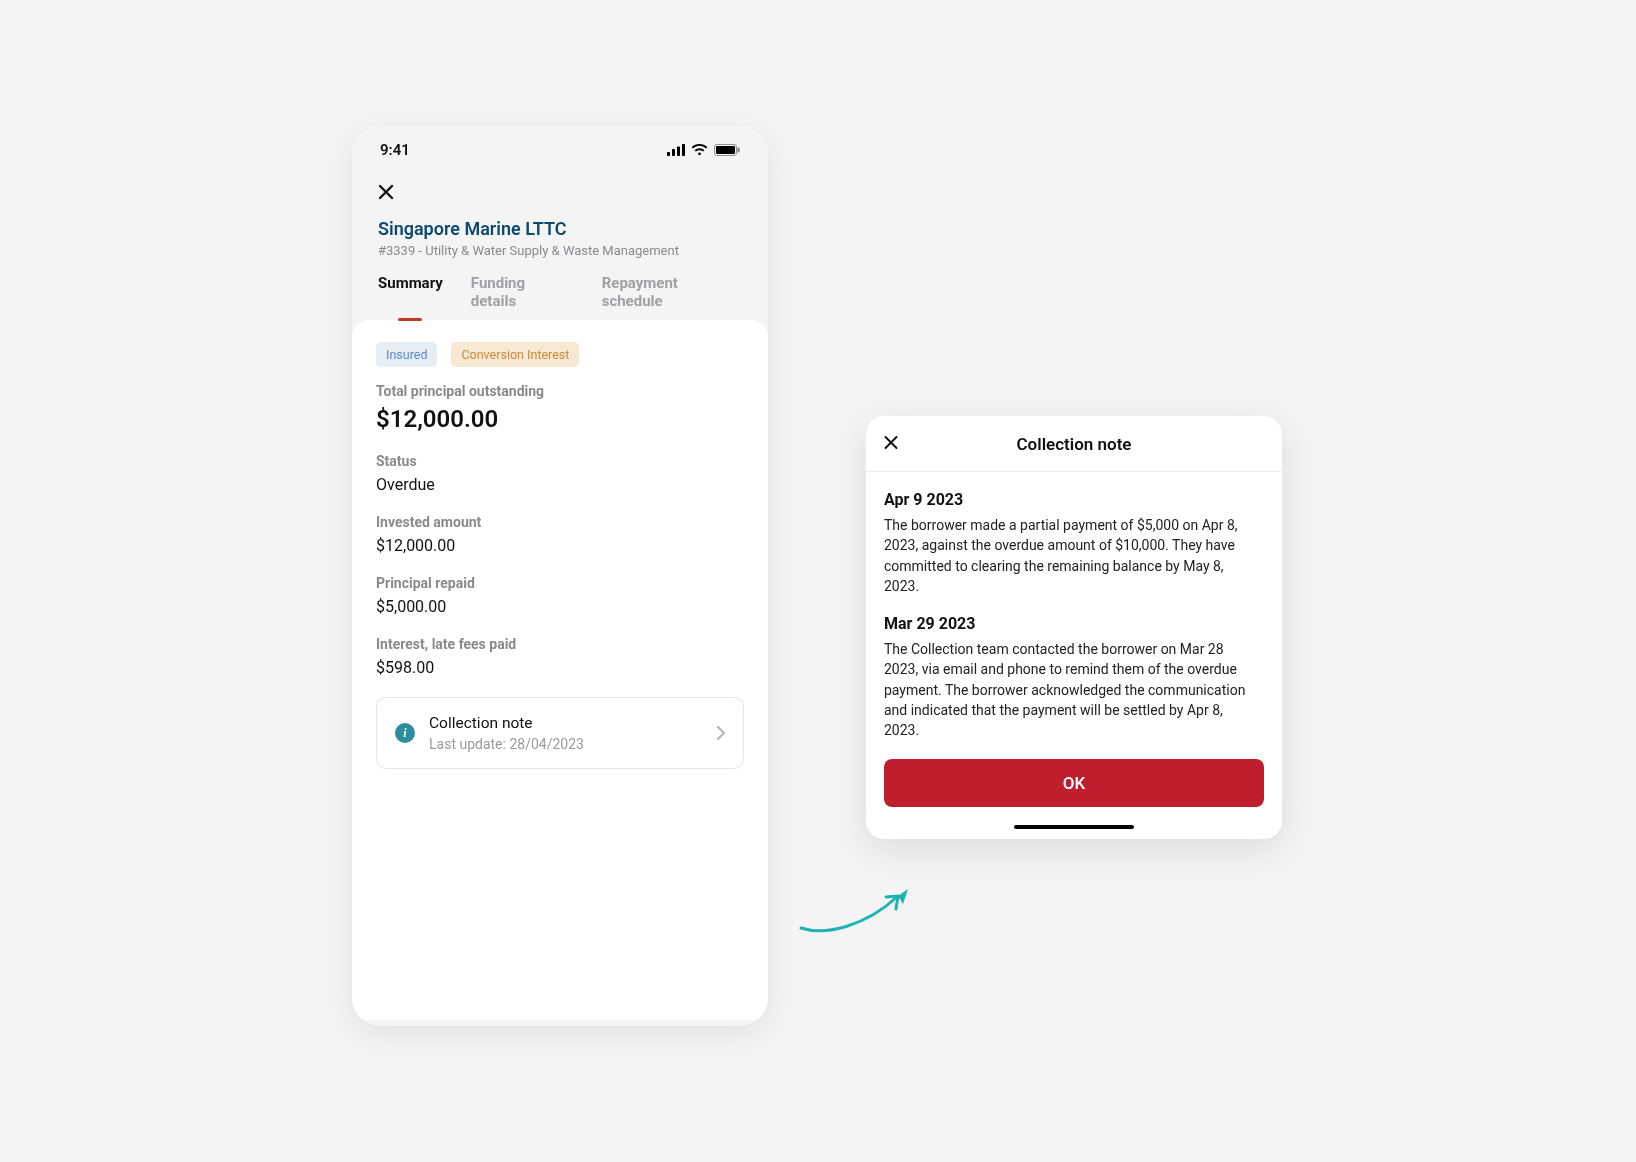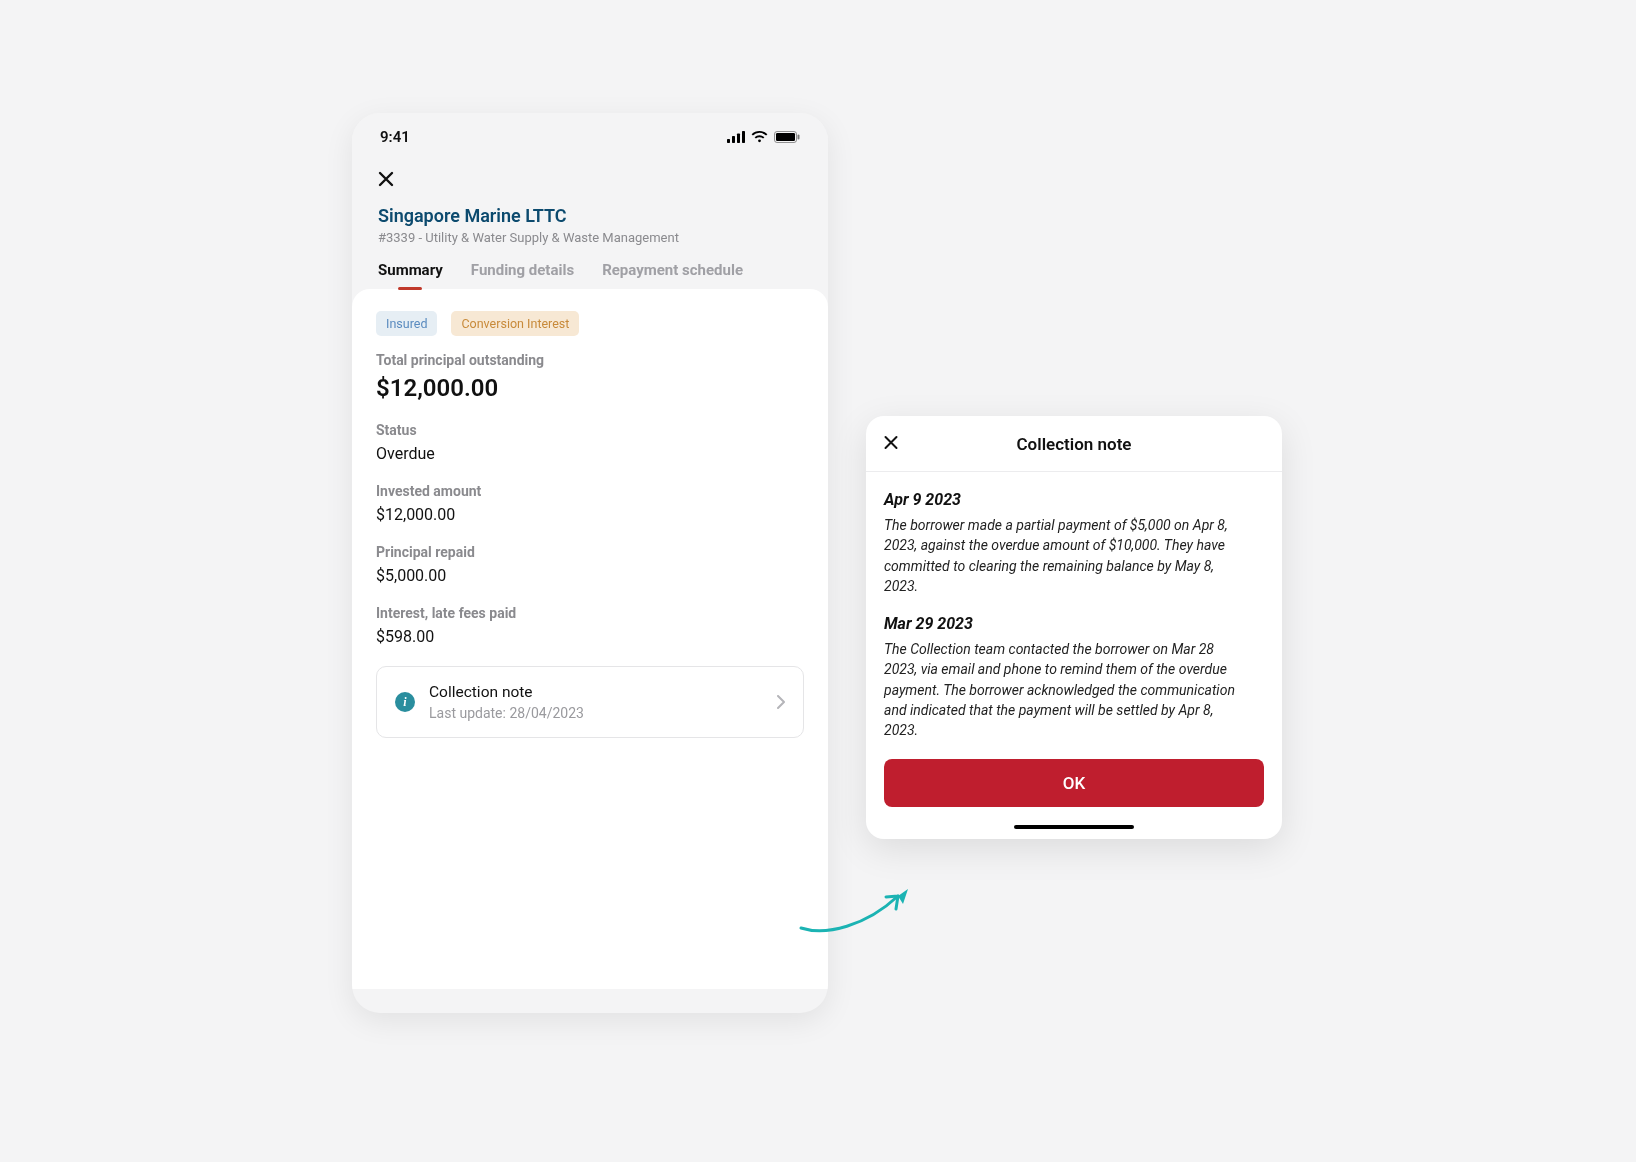--- a/index.html
+++ b/index.html
@@ -10,22 +10,22 @@
     font-family: -apple-system, BlinkMacSystemFont, "Segoe UI", Roboto, Helvetica, Arial, sans-serif;
     color: #111;
     position: relative;
     overflow: hidden;
   }
 
   
   .phone {
     position: absolute;
     left: 352px;
-    top: 113px;
-    width: 476px;
+    top: 126px;
+    width: 416px;
     height: 900px;
     background: #f4f4f5;
     border-radius: 28px;
     box-shadow: 0 8px 30px rgba(0,0,0,0.08);
     overflow: hidden;
   }
   .statusbar {
     display: flex;
     justify-content: space-between;
     align-items: center;
@@ -144,21 +144,20 @@
     height: 56px;
     border-bottom: 1px solid #ececee;
   }
   .dialog-head .dh-title { font-size: 17px; font-weight: 600; }
   .dialog-head .dh-close {
     position: absolute; left: 18px; top: 50%; transform: translateY(-50%);
     cursor: pointer;
   }
   .dialog-body {
     padding: 18px 32px 0 18px;
-    font-style: italic;
   }
   .entry { margin-bottom: 18px; }
   .entry .e-date { font-size: 16px; font-weight: 700; margin-bottom: 6px; }
   .entry .e-body { font-size: 14px; line-height: 1.45; color: #222; }
 
   .ok-btn {
     margin: 12px 18px 18px 18px;
     background: #bf1e2e;
     color: #fff;
     text-align: left;

